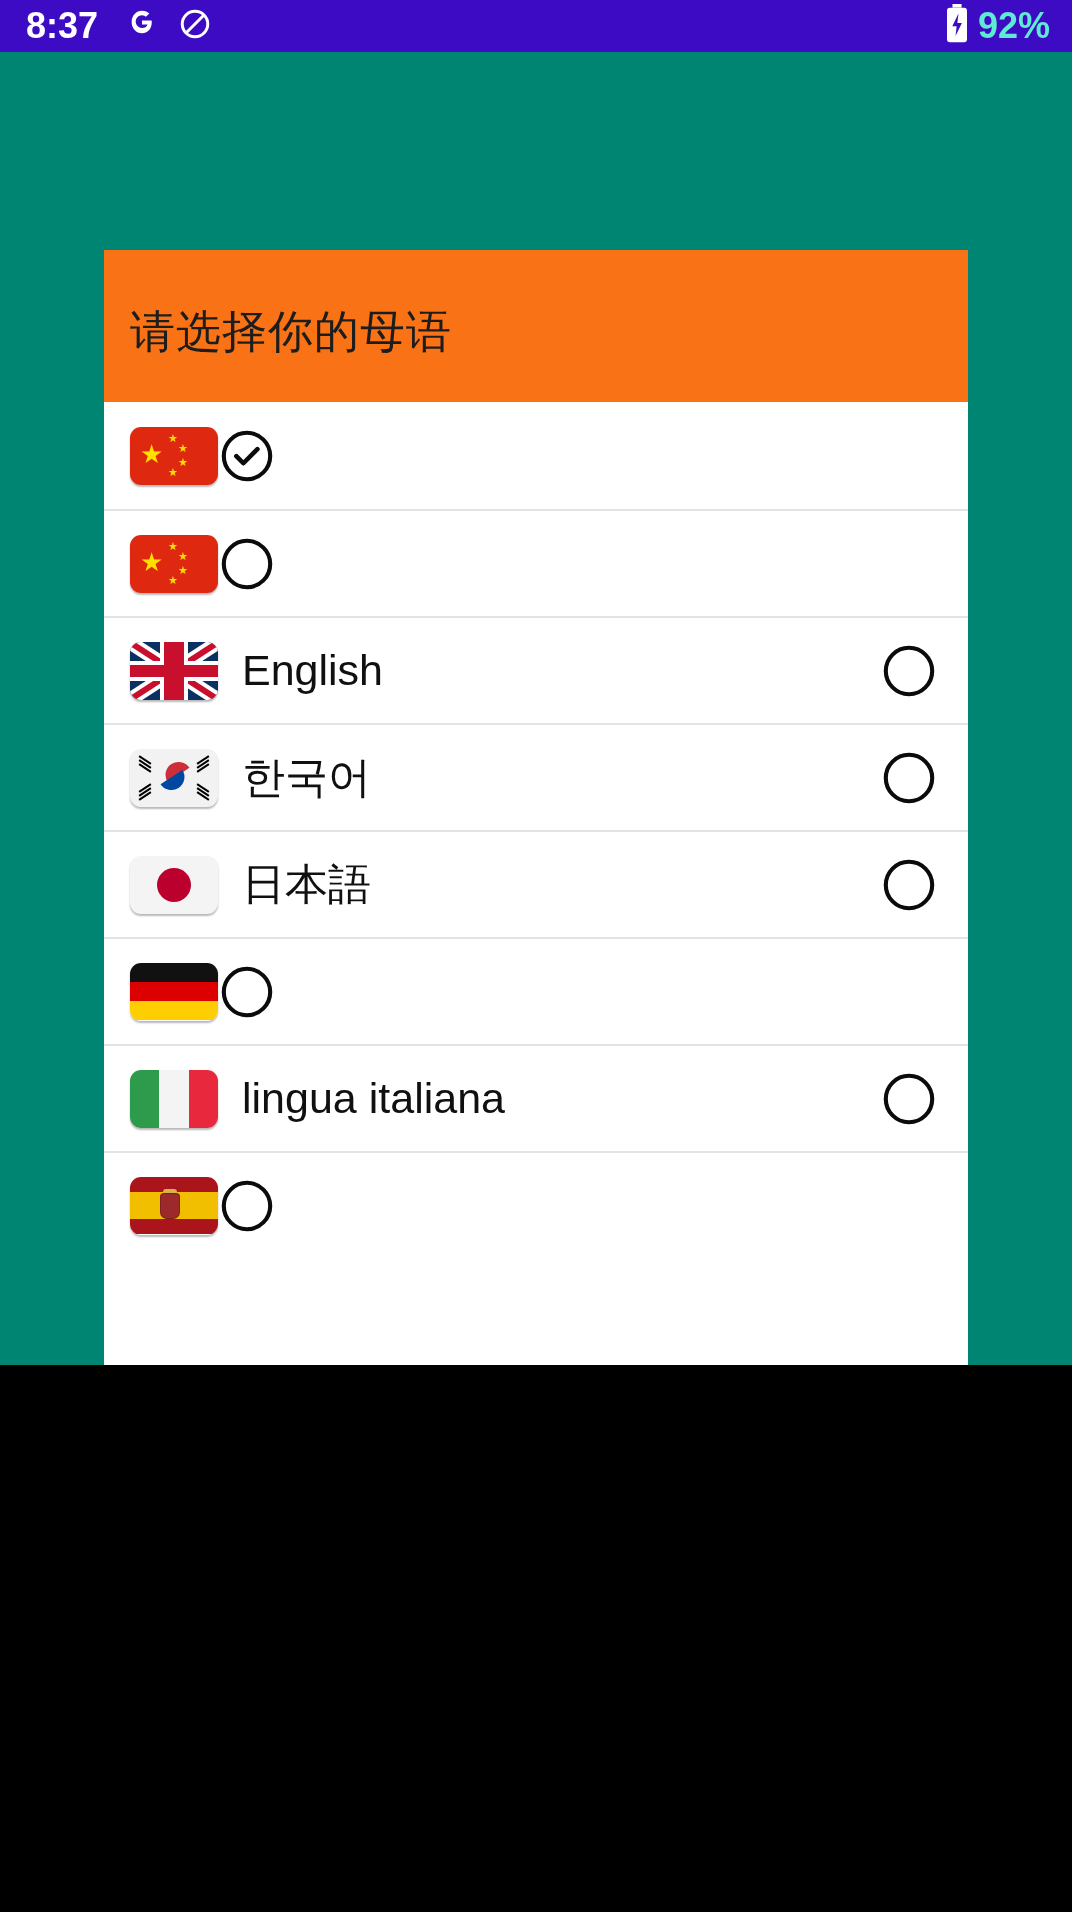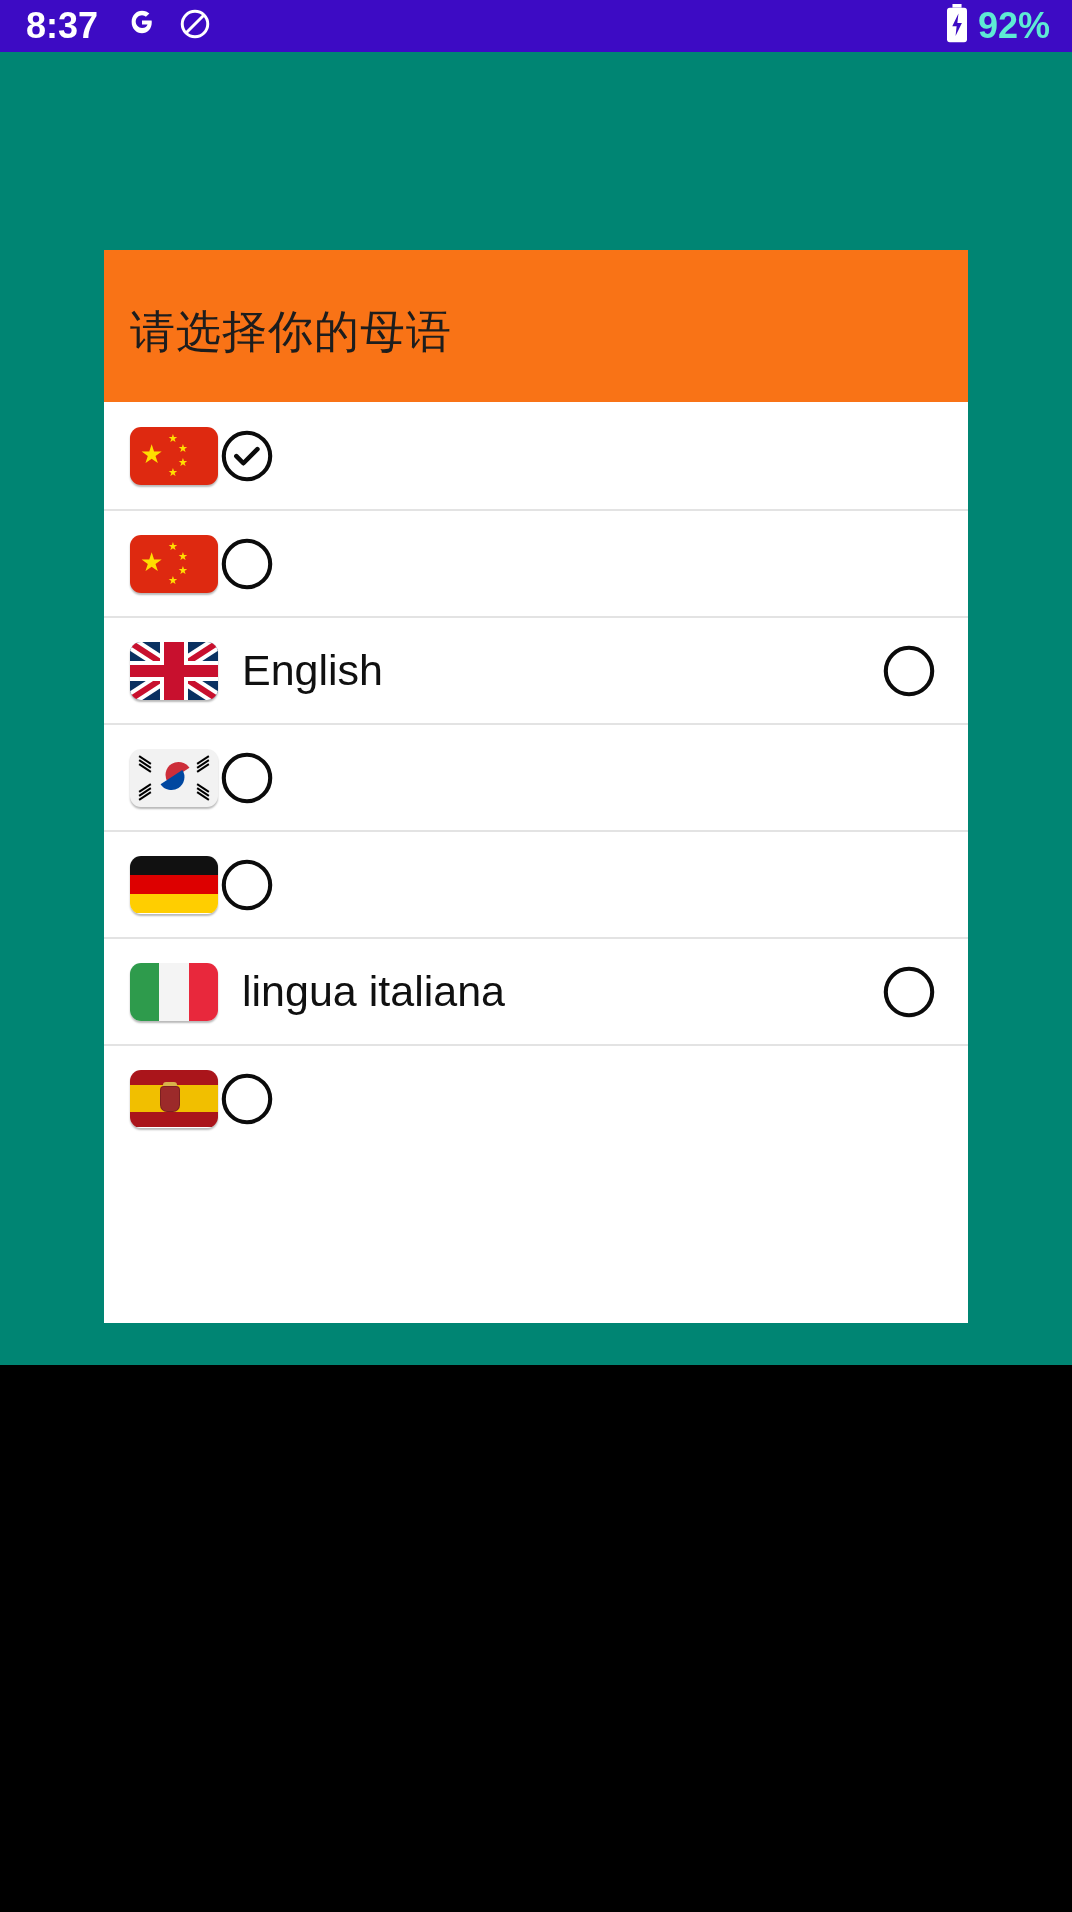--- a/index.html
+++ b/index.html
@@ -340,27 +340,39 @@
           <span class="tri tr1"></span>
             <span class="tri tr2"></span>
             <span class="tri tr3"></span>
           <span class="tri bl1"></span>
             <span class="tri bl2"></span>
             <span class="tri bl3"></span>
           <span class="tri br1"></span>
             <span class="tri br2"></span>
             <span class="tri br3"></span>
         </div>
-        <div class="radio">
-          <svg width="58" height="58" viewBox="0 0 24 24">
-            <circle cx="12" cy="12" r="9.6" fill="none" stroke="#0b0b0b" stroke-width="1.7"></circle>
-          </svg>
-        </div>
-      </div>
-
+        <div class="lang-label">한국어</div>
+        <div class="radio">
+          <svg width="58" height="58" viewBox="0 0 24 24">
+            <circle cx="12" cy="12" r="9.6" fill="none" stroke="#0b0b0b" stroke-width="1.7"></circle>
+          </svg>
+        </div>
+      </div>
+
+      <div class="lang-row">
+        <div class="flag flag-jp">
+          <span class="disc"></span>
+        </div>
+        <div class="lang-label">日本語</div>
+        <div class="radio">
+          <svg width="58" height="58" viewBox="0 0 24 24">
+            <circle cx="12" cy="12" r="9.6" fill="none" stroke="#0b0b0b" stroke-width="1.7"></circle>
+          </svg>
+        </div>
+      </div>
 
       <div class="lang-row">
         <div class="flag flag-de">
           <span class="b1"></span>
             <span class="b2"></span>
             <span class="b3"></span>
         </div>
         <div class="radio">
           <svg width="58" height="58" viewBox="0 0 24 24">
             <circle cx="12" cy="12" r="9.6" fill="none" stroke="#0b0b0b" stroke-width="1.7"></circle>

